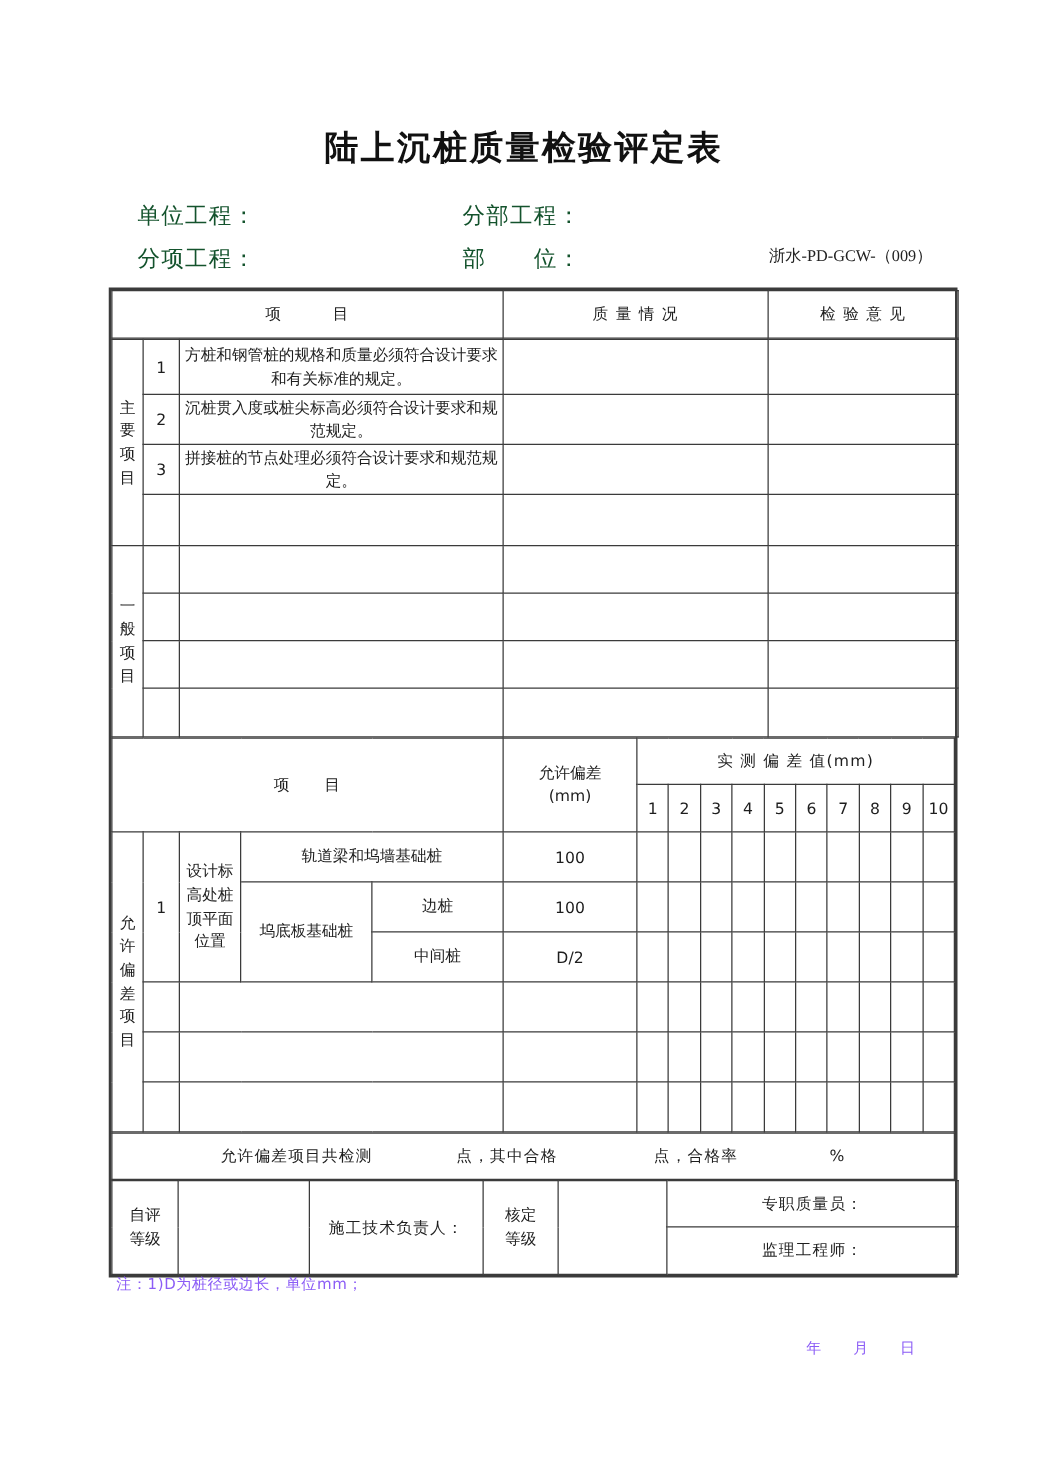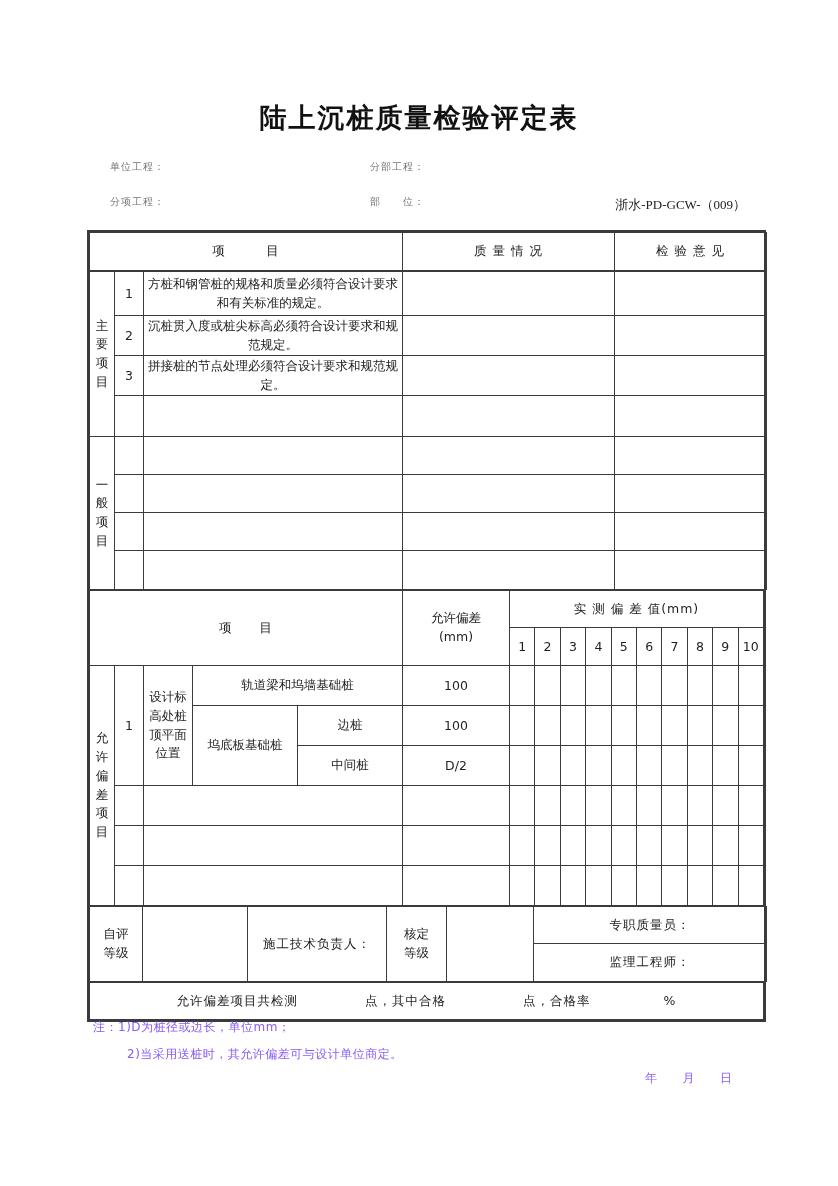--- a/index.html
+++ b/index.html
@@ -6,21 +6,21 @@
   html,body { background:#fff; }
   .page {
     position:relative; width:838px; height:1186px; background:#ffffff;
     font-family:"DejaVu Sans","Liberation Sans",sans-serif; color:#1e1e1e;
     margin:0 auto; overflow:hidden;
   }
   .doc-title {
     position:absolute; top:100px; left:0; width:100%;
     text-align:center; font-size:27px; font-weight:bold; letter-spacing:2px; color:#111;
   }
-  .info-label { position:absolute; font-size:10px; color:#737373; letter-spacing:1px; }
+  .info-label { position:absolute; font-size:18px; color:#14532d; letter-spacing:1px; }
   .form-code  { position:absolute; font-size:13px; color:#222;font-family:Liberation Serif, serif; }
 
   .grid-wrap {
     position:absolute; left:87px; top:230px; width:679px;
     border:2px solid #3b3b3b; background:#fff;
   }
   table.t { border-collapse:collapse; table-layout:fixed; width:100%; }
   table.t td {
     border:1px solid #3b3b3b; font-size:12.5px; color:#1e1e1e;
     text-align:center; vertical-align:middle; padding:0; overflow:hidden;
@@ -269,20 +269,33 @@
             <td></td>
             <td></td>
             <td></td>
             <td></td>
             <td></td>
       </tr>
     </tbody>
       </table>
 
     <table class="t">
+      <tbody>
+          <tr style="height:37px">
+        <td class="summary-cell">
+          <span>允许偏差项目共检测</span>
+          <span class="g1">点，其中合格</span>
+          <span class="g2">点，合格率</span>
+          <span class="g3">%</span>
+        </td>
+      </tr>
+    </tbody>
+      </table>
+
+    <table class="t">
       <colgroup>
           <col style="width:53px">
           <col style="width:105px">
           <col style="width:139px">
           <col style="width:60px">
           <col style="width:87px">
           <col style="width:233px">
         </colgroup>
       <tbody>
           <tr style="height:37px">
@@ -294,32 +307,18 @@
 等级</td>
         <td rowspan="2"></td>
         <td class="ll">专职质量员：</td>
       </tr>
       <tr style="height:38px">
         <td class="ll">监理工程师：</td>
       </tr>
     </tbody>
       </table>
 
-    <table class="t">
-      <tbody>
-          <tr style="height:37px">
-        <td class="summary-cell">
-          <span>允许偏差项目共检测</span>
-          <span class="g1">点，其中合格</span>
-          <span class="g2">点，合格率</span>
-          <span class="g3">%</span>
-        </td>
-      </tr>
-    </tbody>
-      </table>
-
   </div>
 
   <div class="note" style="left:93px; top:1019px;">注：1)D为桩径或边长，单位mm；</div>
-  <div class="note" style="left:127px; top:1046px;">2)当采用送桩时，其允许偏差可与设计单位商定。</div>
   <div class="note" style="left:645px; top:1070px;">年　　月　　日</div>
 
 </div>
 
 </body></html>

